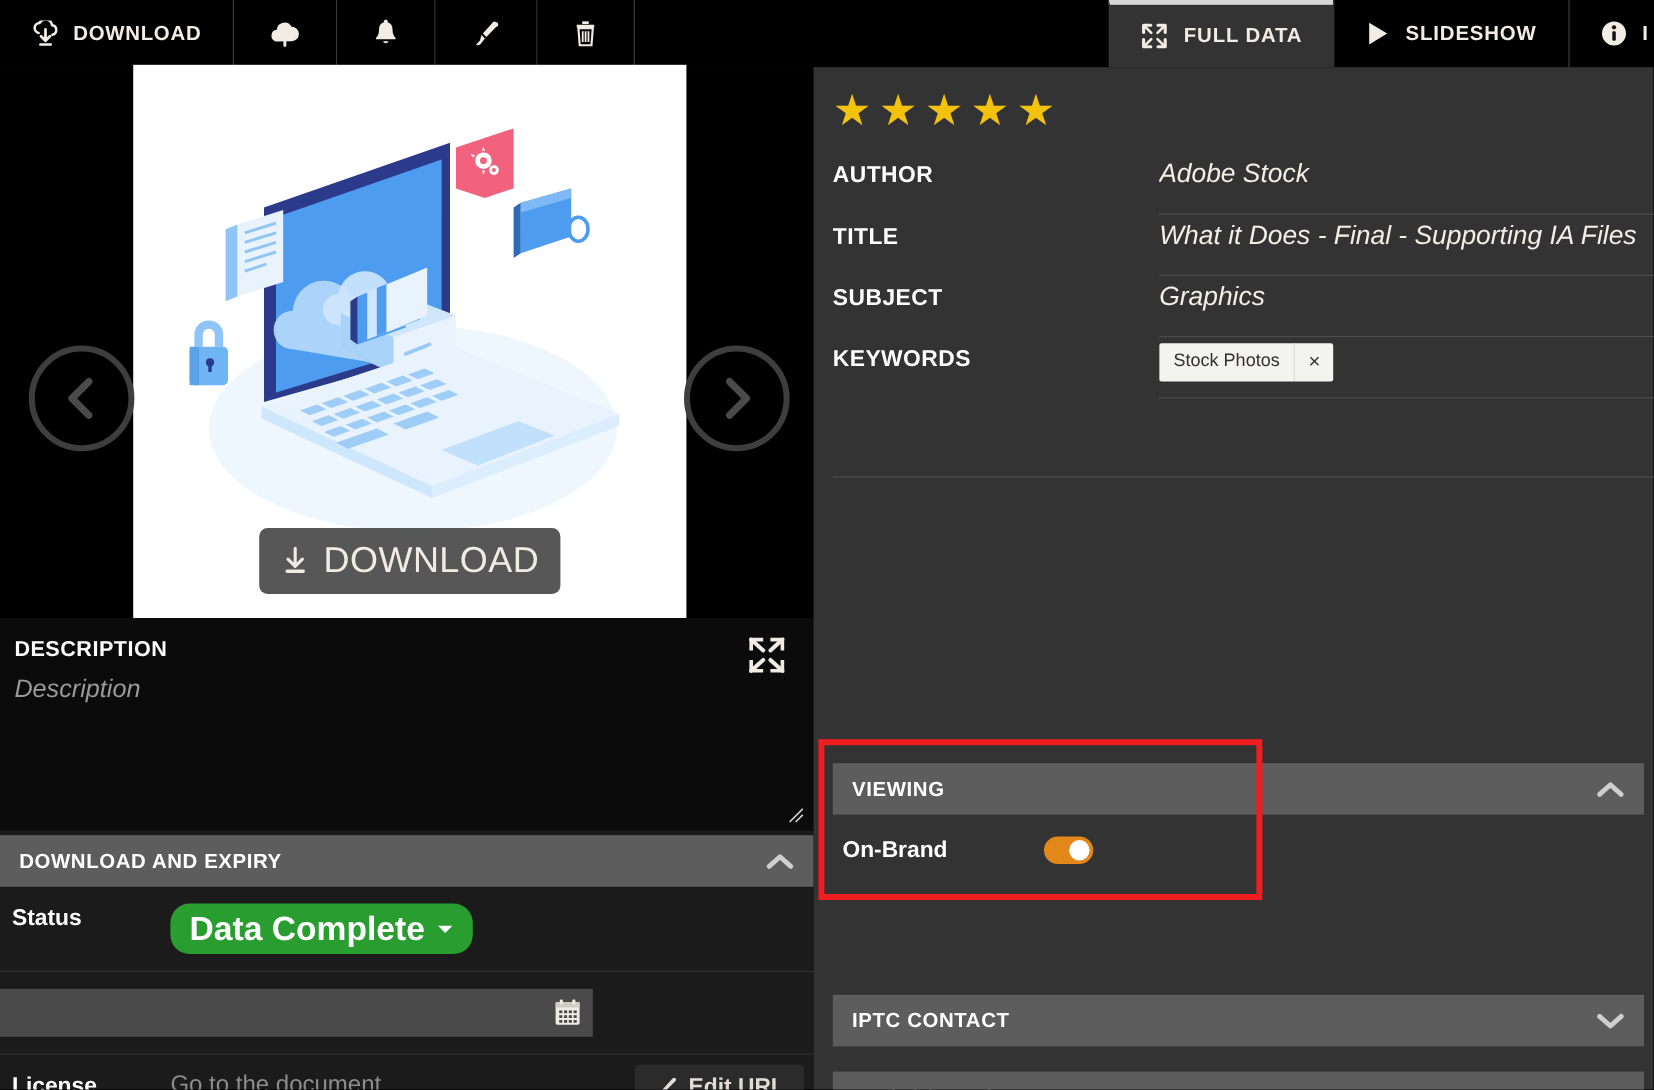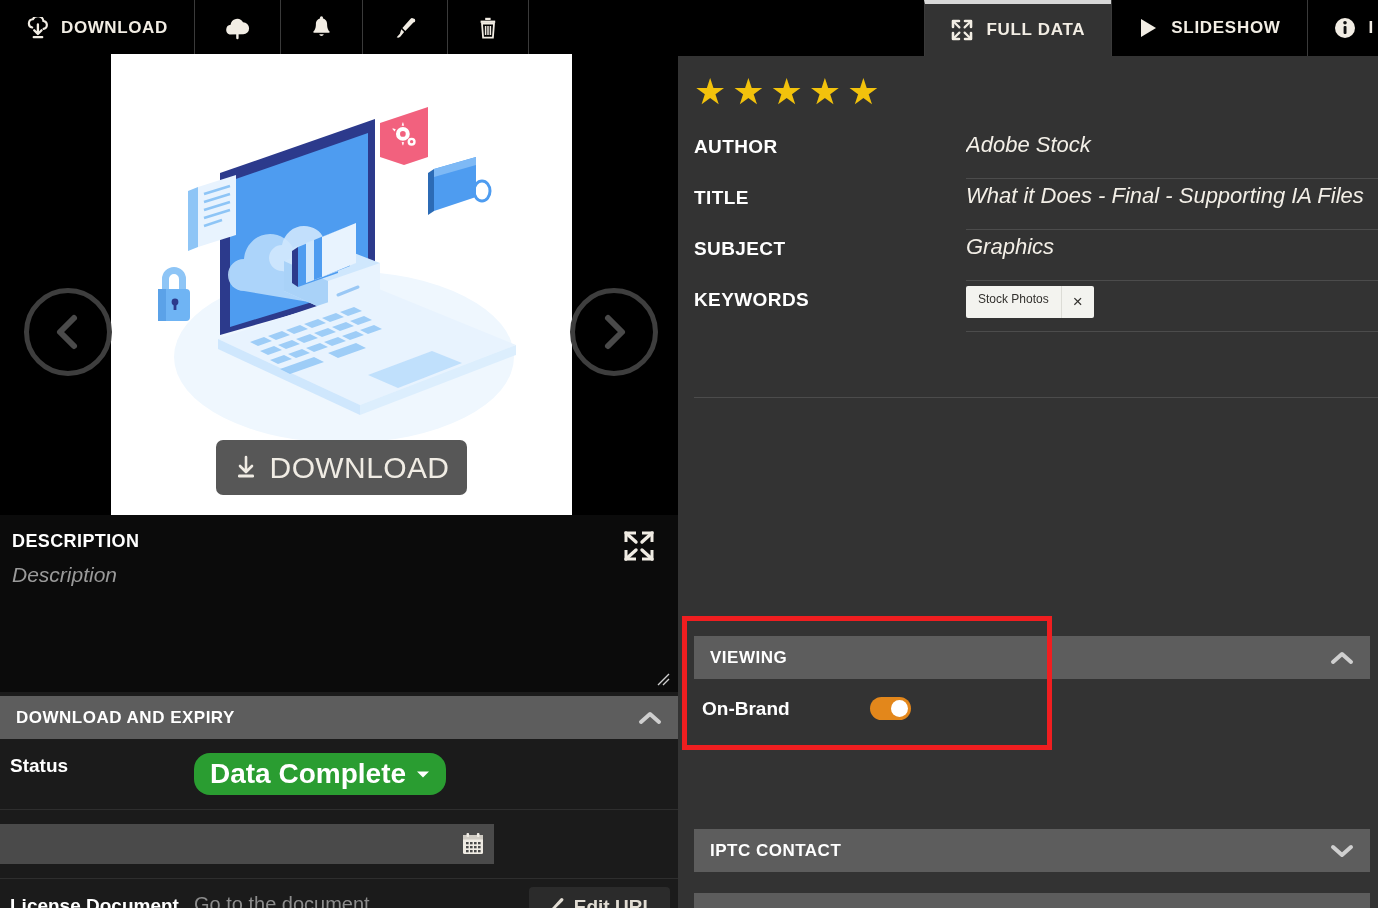--- a/index.html
+++ b/index.html
@@ -73,21 +73,21 @@
     background:#5d5d5d; height:43px; padding:0 16px; cursor:pointer;
   }
   .section-head .sh-title { color:#fff; font-size:17px; font-weight:bold; letter-spacing:.5px; }
 
   .wf-section { position:absolute; left:0; top:640px; width:678px; }
   .row {
     display:flex; align-items:flex-start; border-bottom:1px solid #2e2e2e;
     padding:14px 0 14px 0; min-height:52px; position:relative;
   }
   .row-label {
-    width:194px; padding-left:10px; color:#fff; font-size:19px; font-weight:bold;
+    width:142px; padding-left:10px; color:#fff; font-size:19px; font-weight:bold;
     line-height:1.35;
   }
   .row-val { flex:1; padding-right:10px; }
   .info-dot {
     display:inline-flex; align-items:center; justify-content:center;
     width:19px; height:19px; border-radius:50%; background:#fff; color:#1b1b1b;
     font-size:14px; font-weight:bold; font-family:"Liberation Serif", serif;
     margin-top:5px;
   }
   .pill {
@@ -117,21 +117,21 @@
   .meta-label {
     width:272px; color:#fff; font-size:19px; font-weight:bold; letter-spacing:.4px;
     padding-top:8px;
   }
   .meta-value-wrap { flex:1; border-bottom:1px solid #4c4c4c; height:51px; padding-top:4px; overflow:hidden; white-space:nowrap; }
   .meta-value { color:#f3efe7; font-size:22px; font-style:italic; cursor:text; }
   .chip {
     display:inline-flex; align-items:stretch; background:#f3f3ef; border-radius:2px;
     overflow:hidden; margin-top:1px;
   }
-  .chip-text { padding:6px 12px; color:#33312e; font-size:12px; cursor:pointer; }
+  .chip-text { padding:6px 12px; color:#33312e; font-size:15px; cursor:pointer; }
   .chip-x {
     padding:6px 11px; color:#33312e; font-size:17px; border-left:1px solid #dcdcd6;
     display:flex; align-items:center; cursor:pointer;
   }
   .hr-sep { position:absolute; left:16px; top:341px; width:692px; height:1px; background:#4c4c4c; }
 
   .panel-block { position:absolute; left:16px; width:676px; }
   .viewing-block { top:580px; background:#333; }
   .viewing-body { background:#333; padding:18px 0 22px 8px; display:flex; align-items:center; }
   .viewing-body .vb-label { color:#fff; font-size:19px; font-weight:bold; width:168px; }

